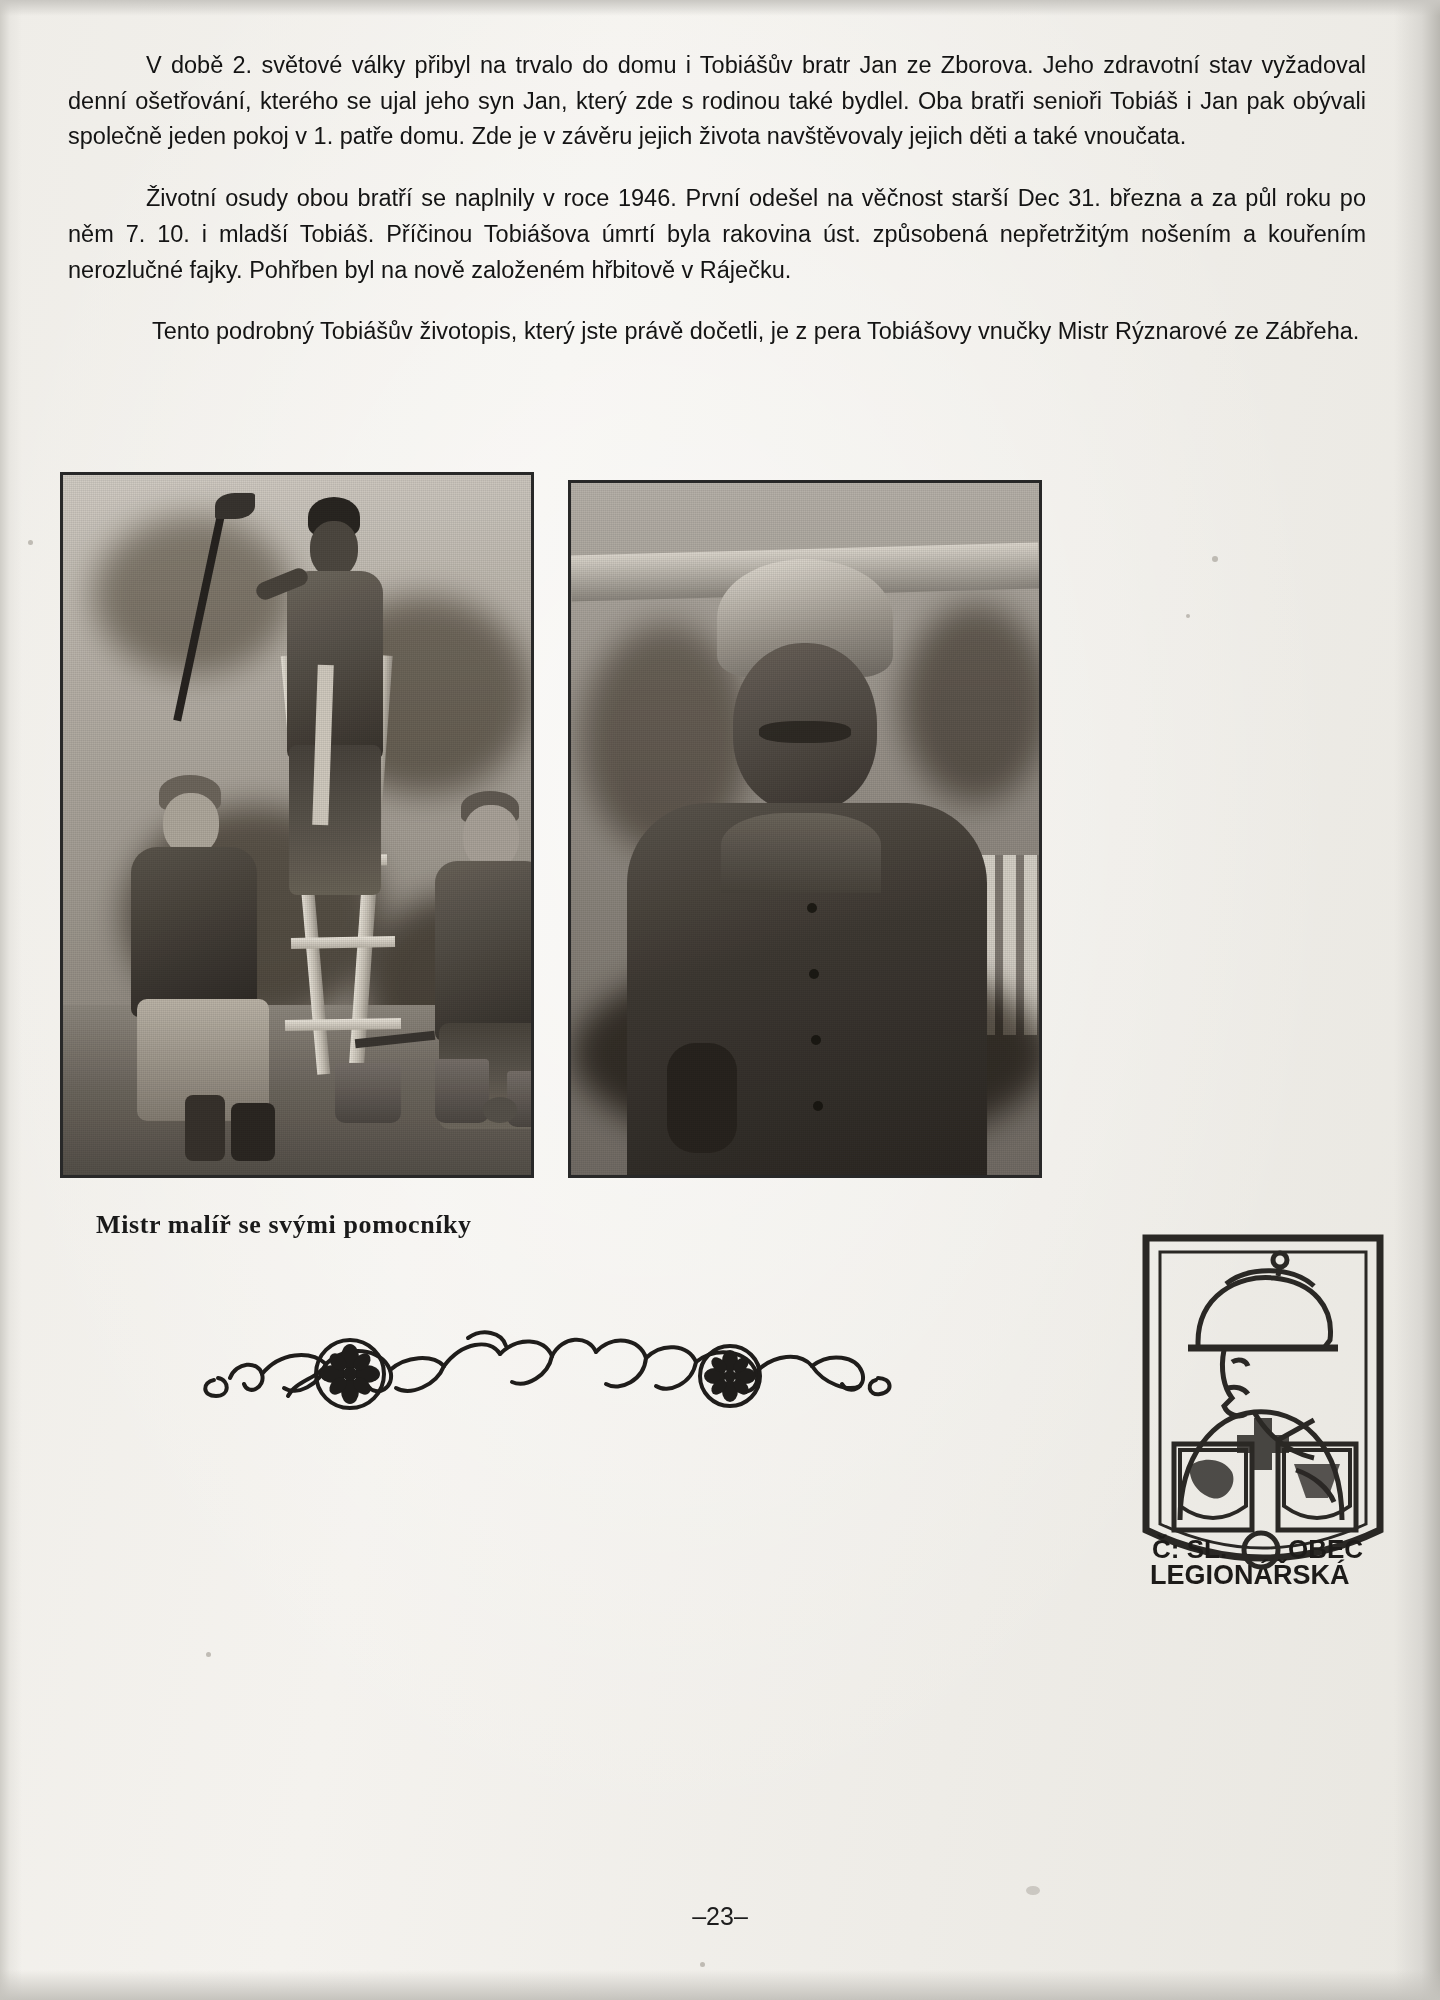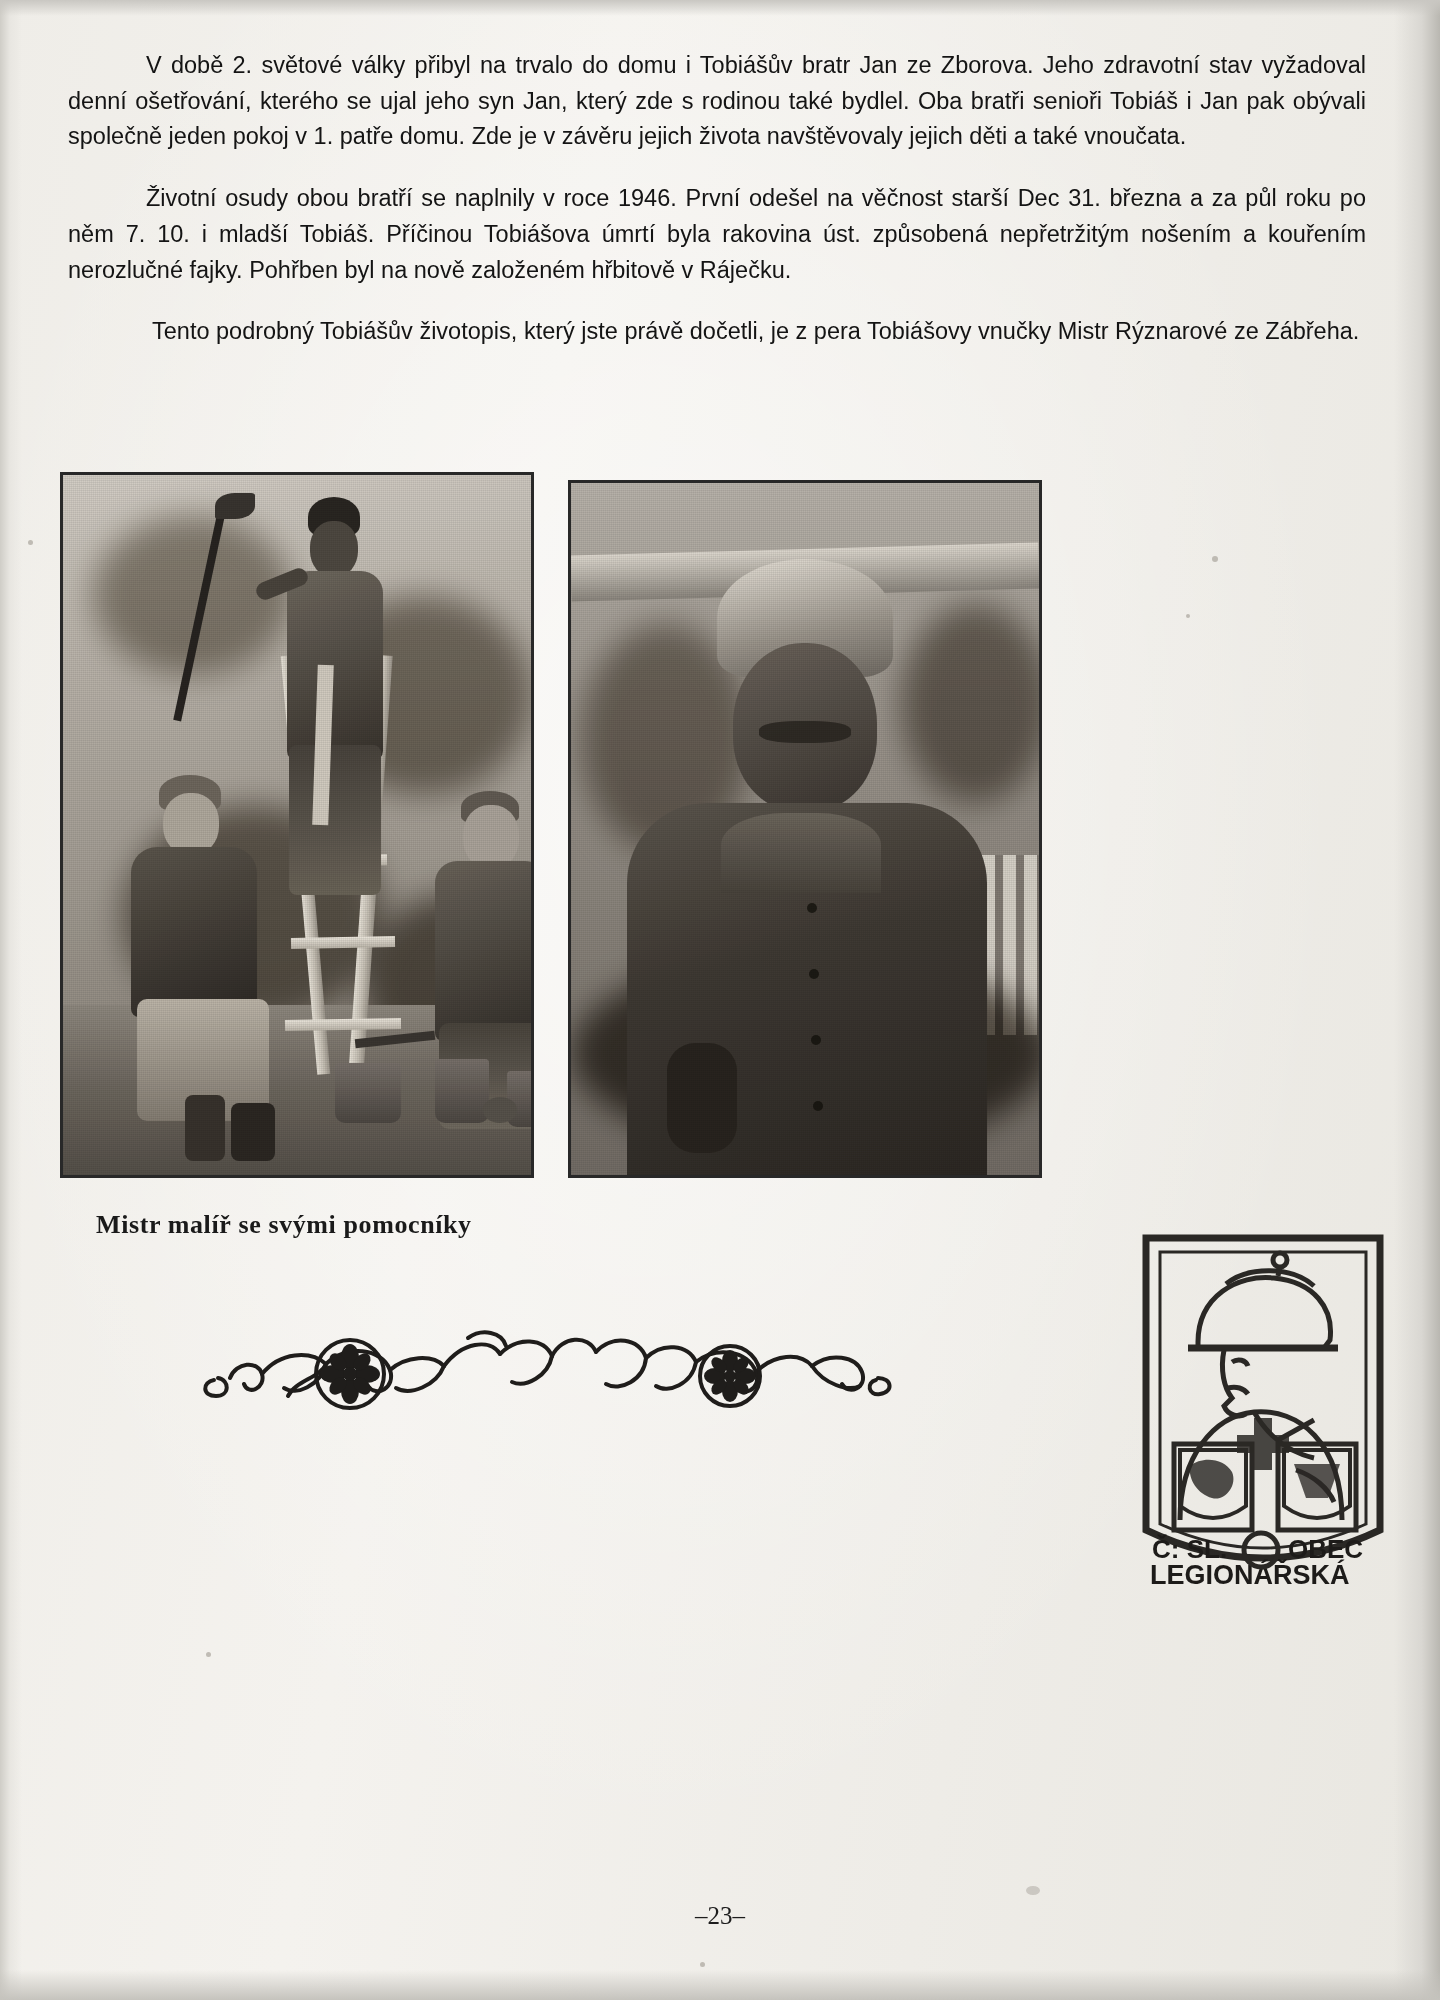--- a/index.html
+++ b/index.html
@@ -188,21 +188,21 @@
     height: 360px;
   }
 
   .page-number {
     position: absolute;
     left: 0; right: 0;
     top: 1902px;
     text-align: center;
     font-size: 25px;
     color: #1d1d1d;
-    font-family: Liberation Serif, serif;
+    font-family: Liberation Sans, sans-serif;
   }
 
   .speck { position: absolute; background: #8d877e; border-radius: 50%; opacity: .5; }
 </style>
 </head>
 <body>
 
 <div class="page">
 
   <div class="paper-tint"></div>

